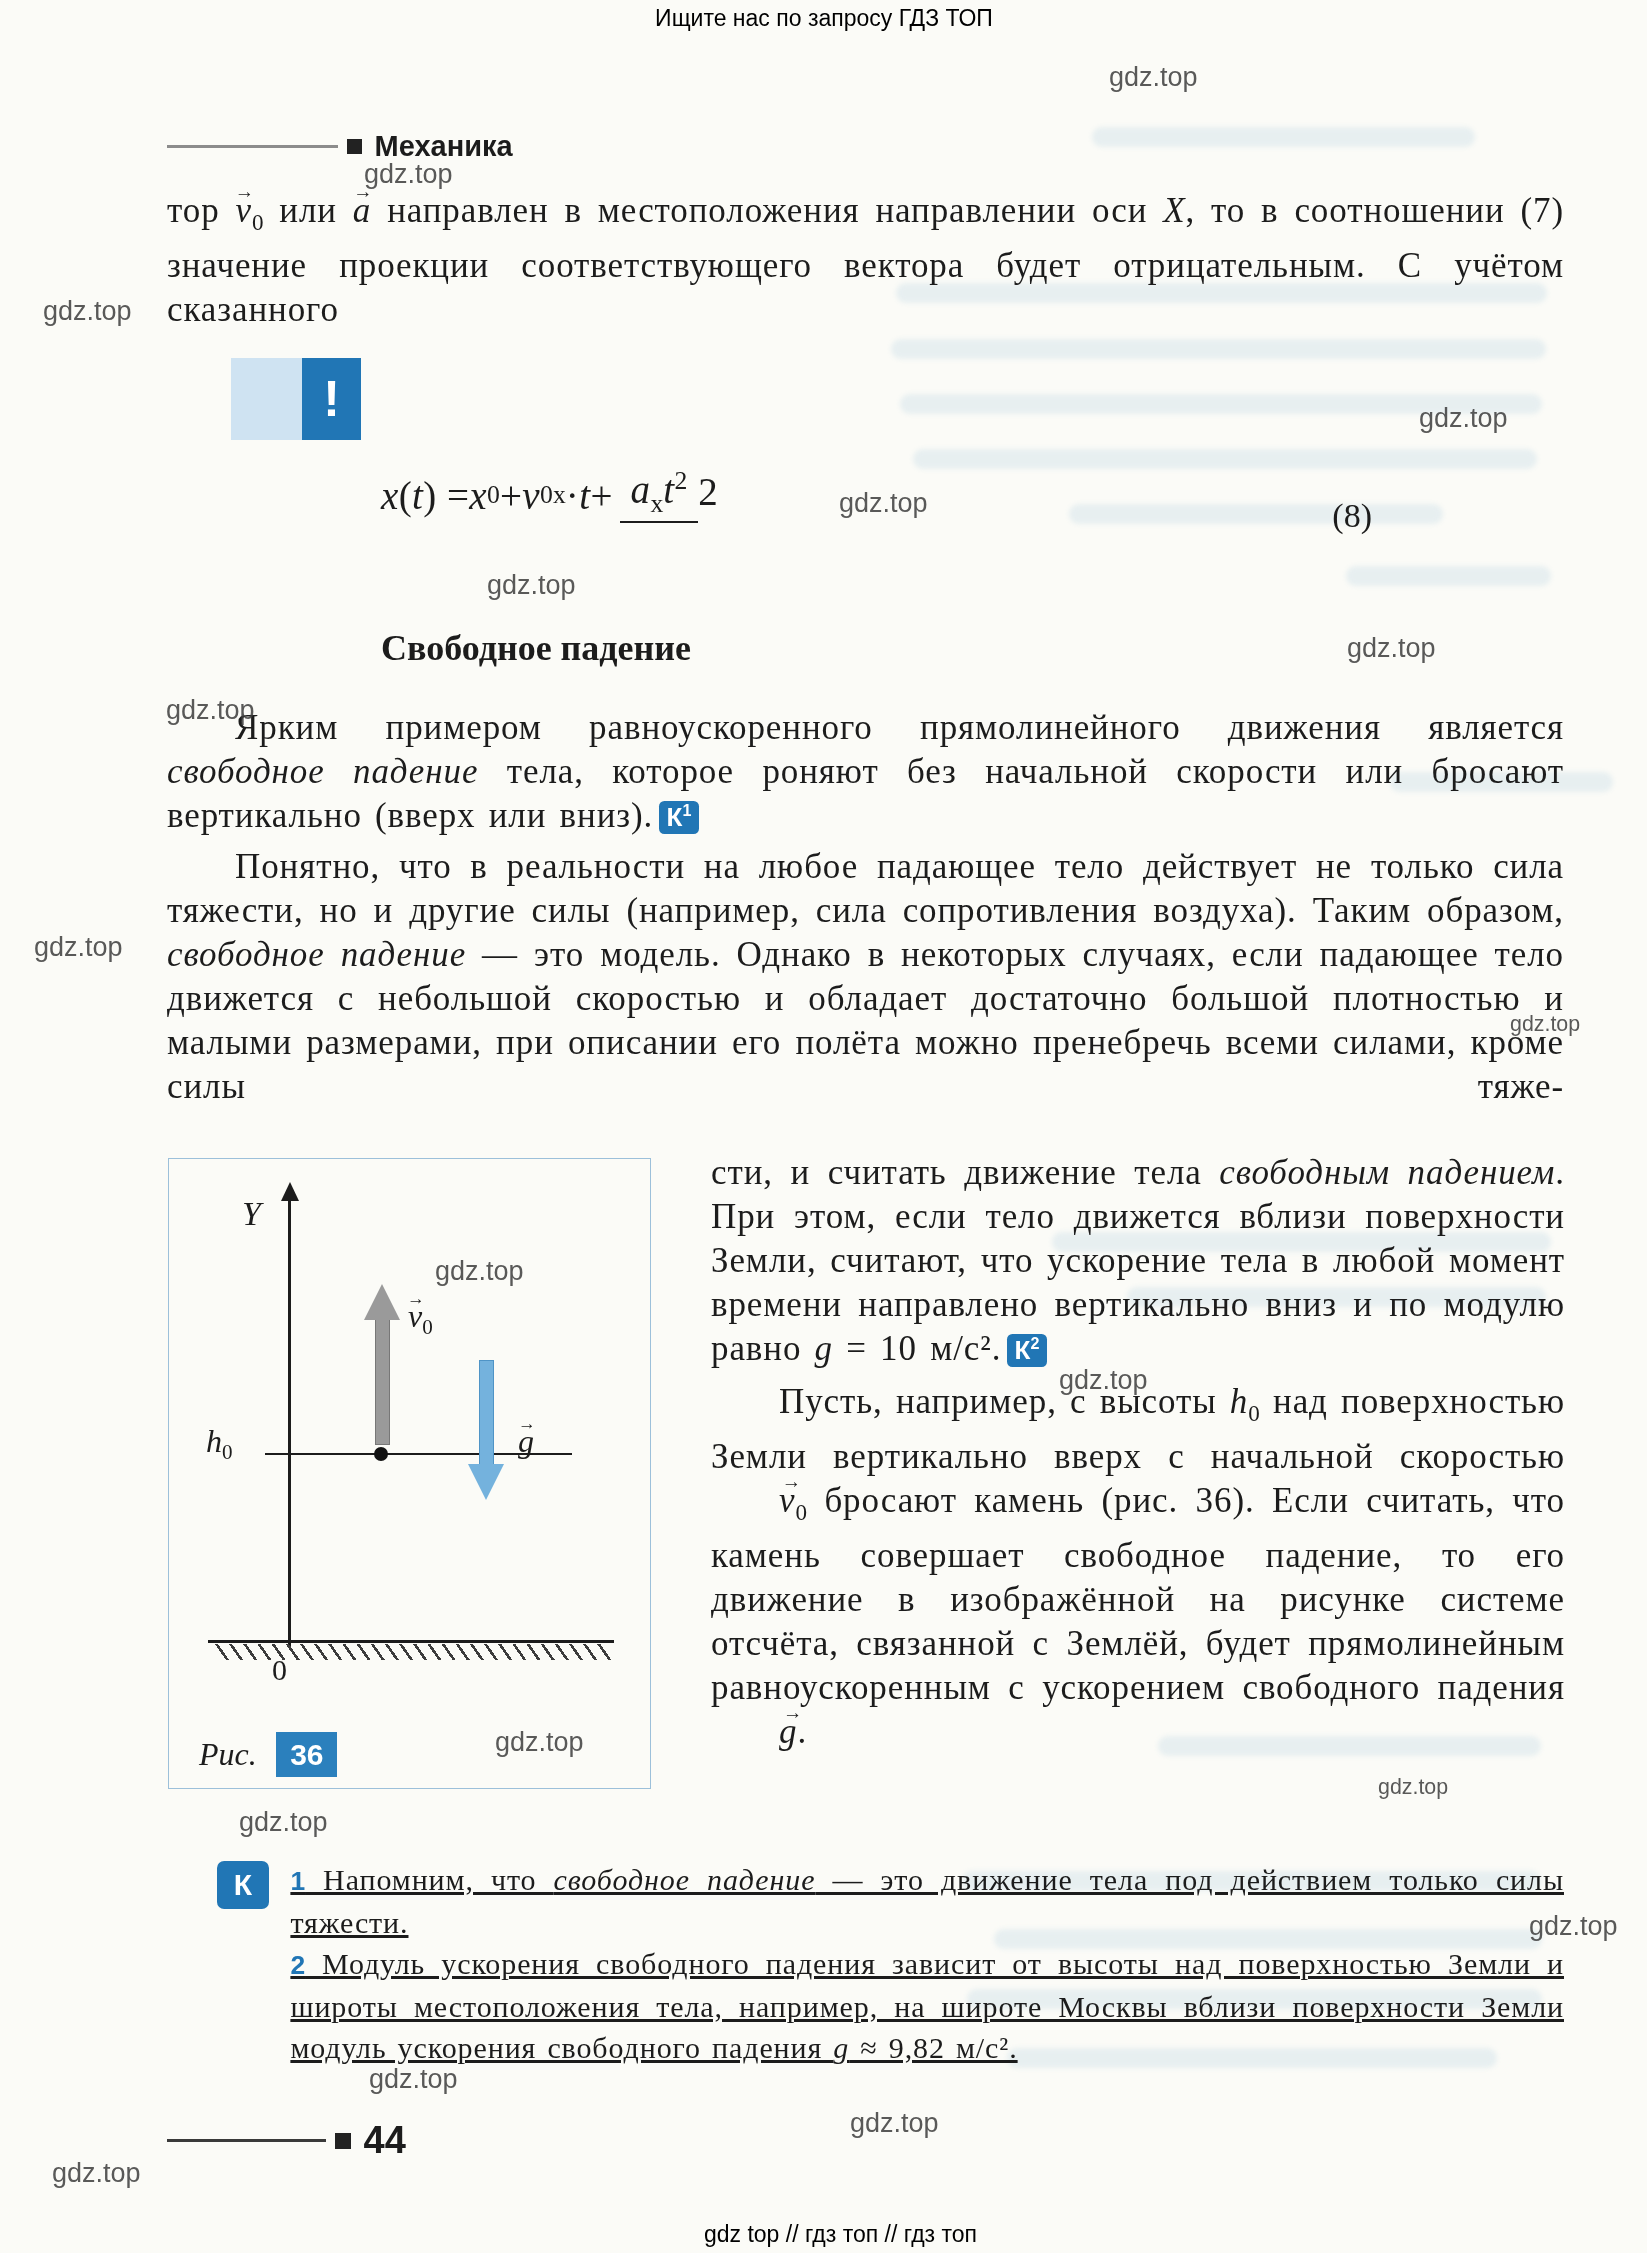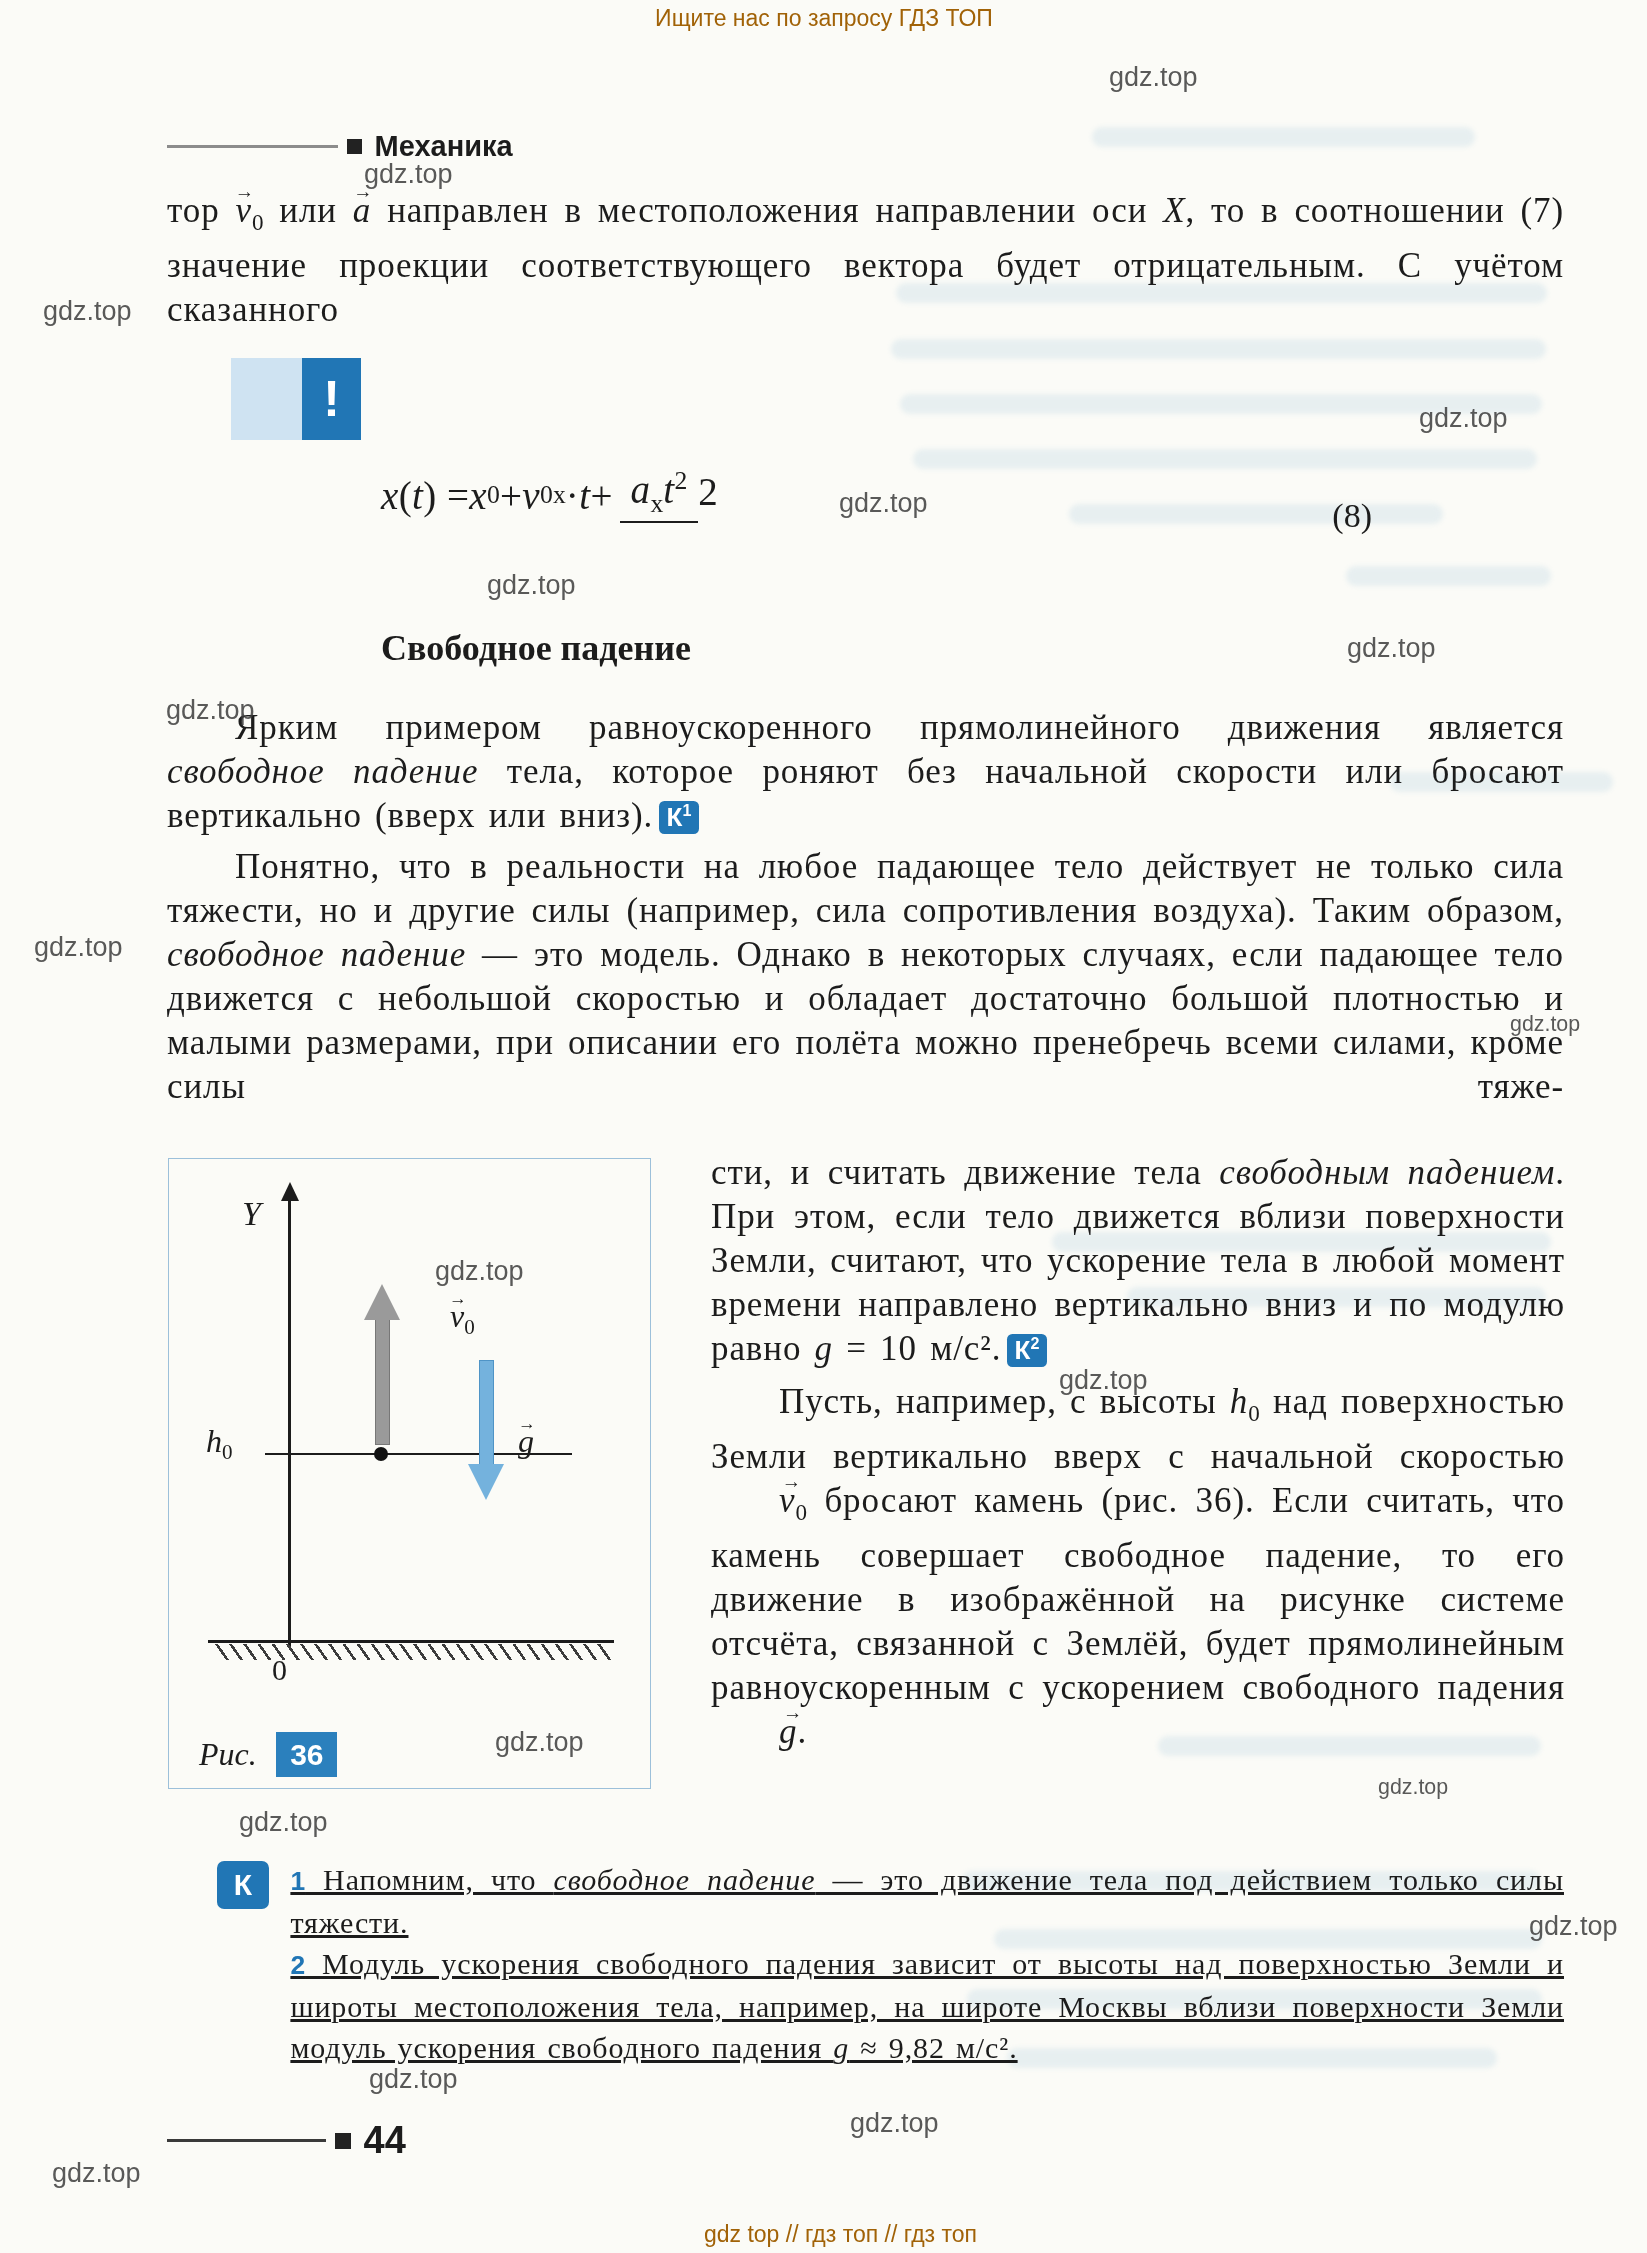--- a/index.html
+++ b/index.html
@@ -20,21 +20,21 @@
   .wm{
     position:absolute;z-index:6;
     font-family:"Liberation Sans","DejaVu Sans",sans-serif;
     font-size:27px;color:#3d3d3d;opacity:.85;white-space:nowrap;
   }
   .wm.small{font-size:21.4px;}
   
   .top-banner,.bottom-banner{
     position:absolute;left:0;right:0;text-align:center;z-index:6;
     font-family:"Liberation Sans","DejaVu Sans",sans-serif;
-    color:#a16207;font-size:23px;
+    color:#000000;font-size:23px;
   }
   .top-banner{top:5.3px;}
   .bottom-banner{top:2221px;margin-left:33px;}
   
   .chapter-header{position:absolute;top:130px;left:167px;display:flex;align-items:center;z-index:2;}
   .ch-line{width:171px;height:2.7px;background:#8c8c8c;}
   .ch-sq{width:15px;height:15px;background:#222;margin:0 12.5px 0 9px;}
   .ch-label{font-family:"Liberation Sans","DejaVu Sans",sans-serif;font-weight:bold;font-size:29px;}
   
   .bodytext{
@@ -82,21 +82,21 @@
   .figure{position:absolute;top:1158px;left:168px;width:481px;height:629px;border:1.8px solid #9cc0da;z-index:2;background:transparent;}
   .fig-el{position:absolute;}
   .axis-y{left:119px;top:41px;width:2.7px;height:446px;background:#1c1c1c;}
   .axis-head{left:112px;top:23px;width:0;height:0;border-left:9px solid transparent;border-right:9px solid transparent;border-bottom:19.6px solid #1c1c1c;}
   .fig-ylabel{left:73px;top:36px;font-size:34px;font-style:italic;}
   .h0-line{left:96px;top:294px;width:307px;height:1.8px;background:#1c1c1c;}
   .fig-h0{left:37px;top:264px;font-size:32px;}
   .launch-dot{left:205px;top:288px;width:14.3px;height:14.3px;border-radius:50%;background:#111;}
   .v0-bar{left:206px;top:159px;width:13.4px;height:125px;background:#9a9a9a;border:0.9px solid #777;}
   .v0-head{left:195px;top:125px;width:0;height:0;border-left:18px solid transparent;border-right:18px solid transparent;border-bottom:36px solid #9a9a9a;}
-  .fig-v0{left:239px;top:139px;font-size:32px;margin-left:42px;}
+  .fig-v0{left:239px;top:139px;font-size:32px;}
   .g-bar{left:310px;top:201px;width:13.4px;height:105px;background:#74b2dd;border:0.9px solid #4f94c6;}
   .g-head{left:299px;top:305px;width:0;height:0;border-left:18px solid transparent;border-right:18px solid transparent;border-top:36px solid #74b2dd;}
   .fig-g{left:349px;top:264px;font-size:32px;}
   .ground-line{left:39px;top:481px;width:406px;height:2.7px;background:#1c1c1c;}
   .ground-hatch{left:46px;top:485px;width:397px;height:16px;
     background:repeating-linear-gradient(55deg,transparent 0 9px,#3c3c3c 9px 11.6px);}
   .fig-origin{left:103px;top:494px;font-size:30px;}
   .fig-caption{left:30px;bottom:10.7px;display:flex;align-items:center;}
   .cap-prefix{font-size:32px;font-style:italic;}
   .cap-num{

